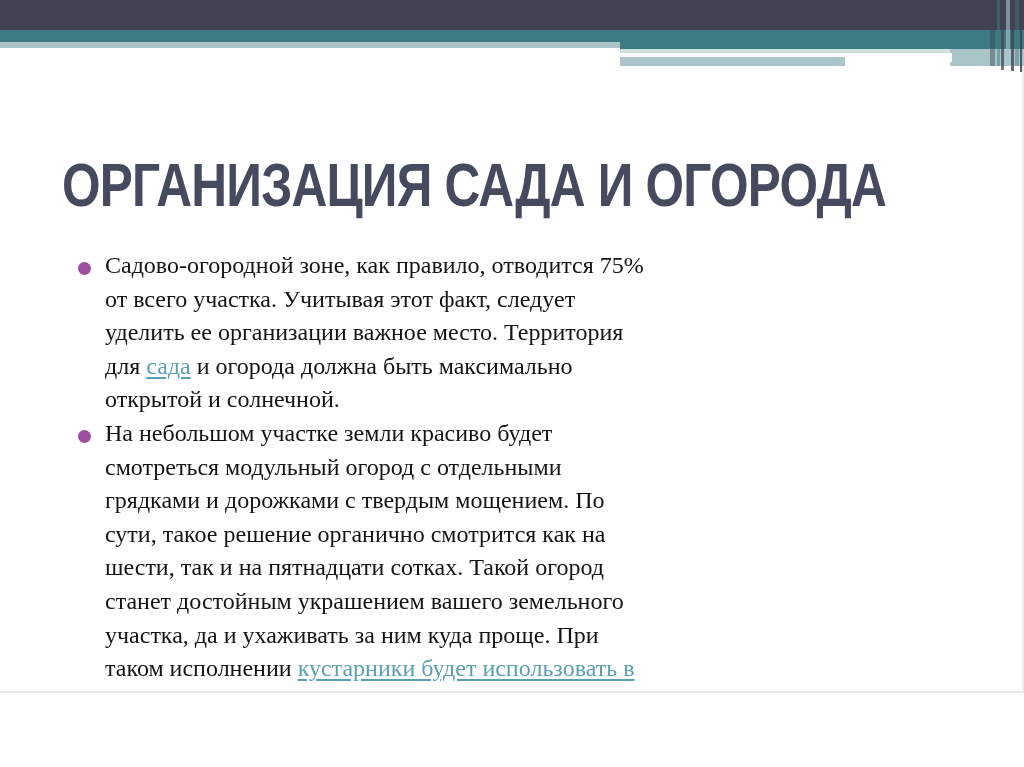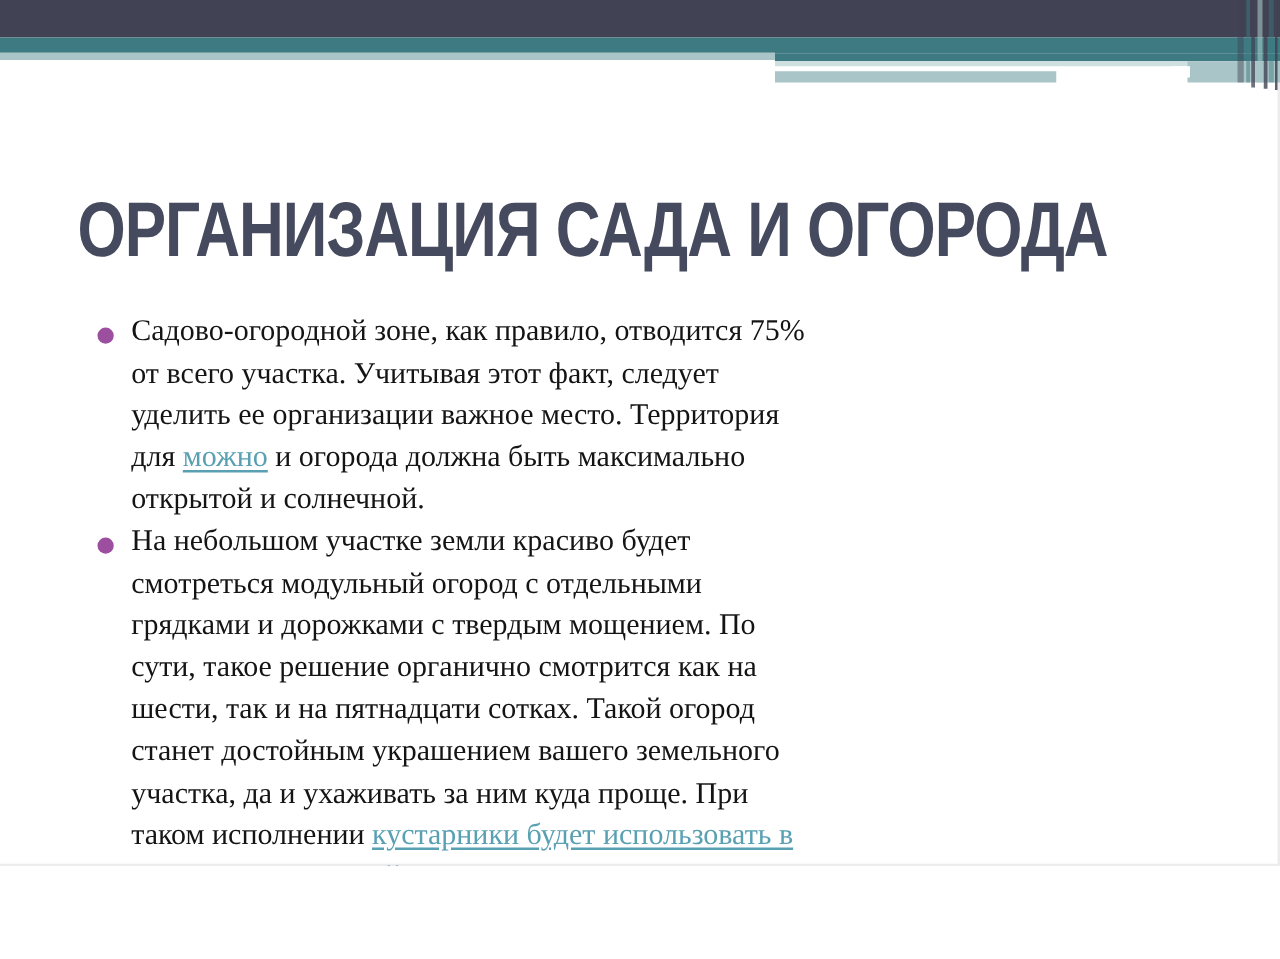--- a/index.html
+++ b/index.html
@@ -105,21 +105,21 @@
       <div class="stripe s7"></div>
     </div>
   </div>
 
   <h1 class="title">ОРГАНИЗАЦИЯ САДА И ОГОРОДА</h1>
 
   <ul class="bullets">
     <li><span class="bullet-marker"></span><span>Садово-огородной зоне, как правило, отводится 75%
 от всего участка. Учитывая этот факт, следует
 уделить ее организации важное место. Территория
-для </span><a class="link">можно</a><span> и огорода должна быть максимально
+для </span><a class="link">сада</a><span> и огорода должна быть максимально
 открытой и солнечной.</span></li>
     <li><span class="bullet-marker"></span><span>На небольшом участке земли красиво будет
 смотреться модульный огород с отдельными
 грядками и дорожками с твердым мощением. По
 сути, такое решение органично смотрится как на
 шести, так и на пятнадцати сотках. Такой огород
 станет достойным украшением вашего земельного
 участка, да и ухаживать за ним куда проще. При
 таком исполнении </span><a class="link">кустарники будет использовать в
 качестве ограждений</a><span> и </span><a class="link">огорода</a><span>.</span></li>

